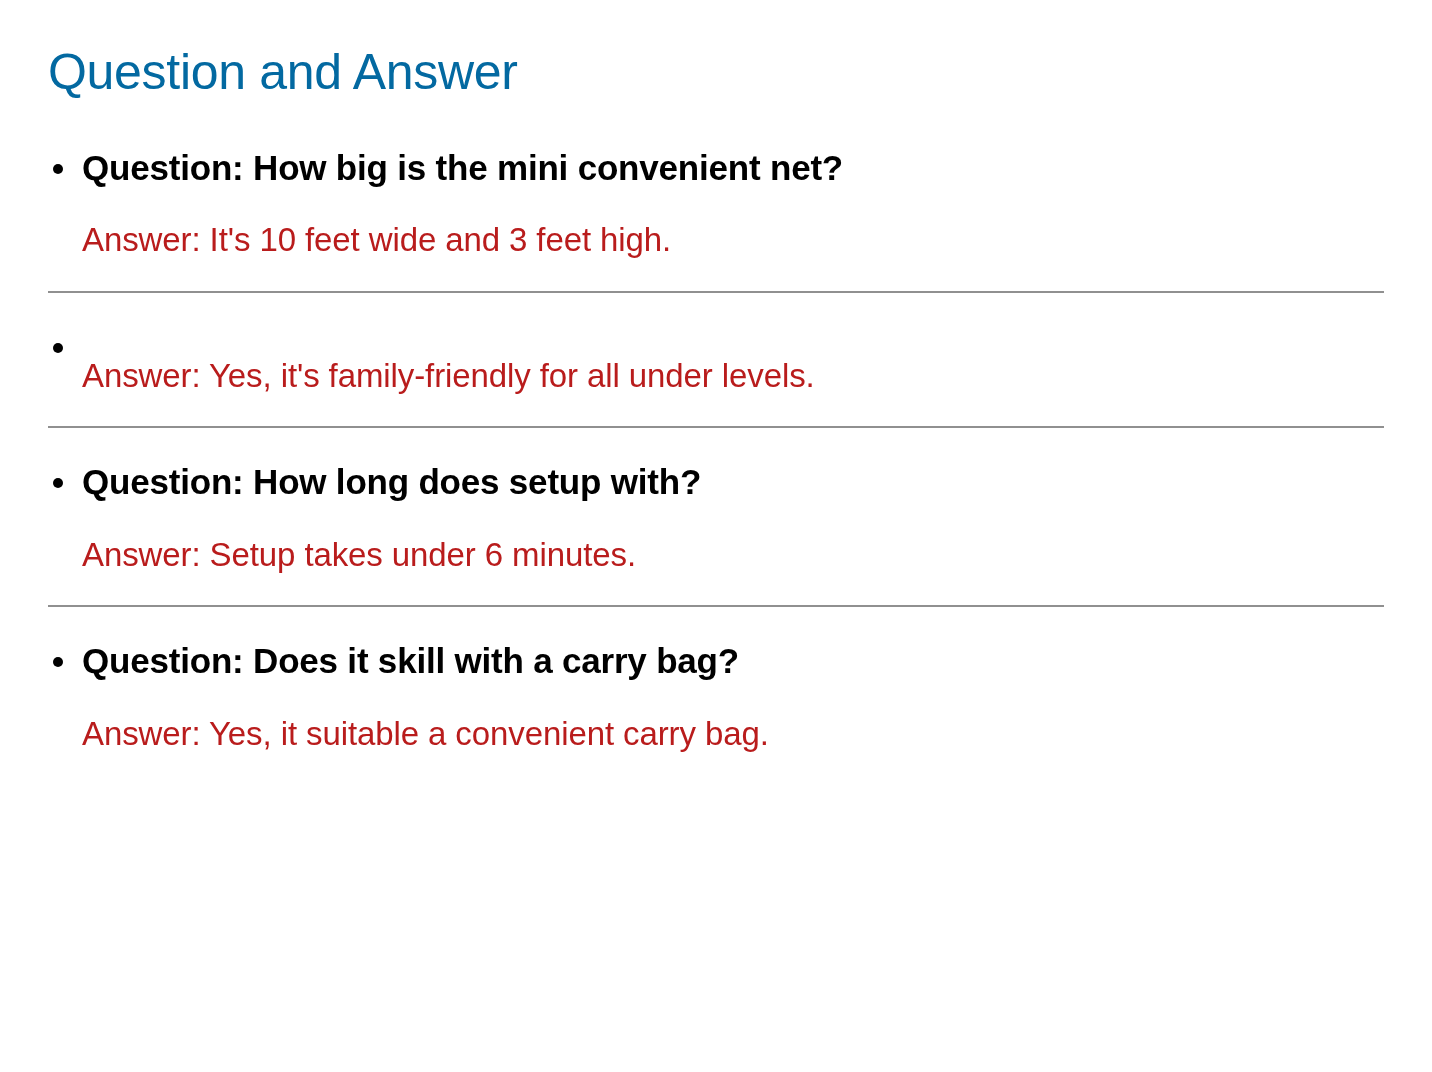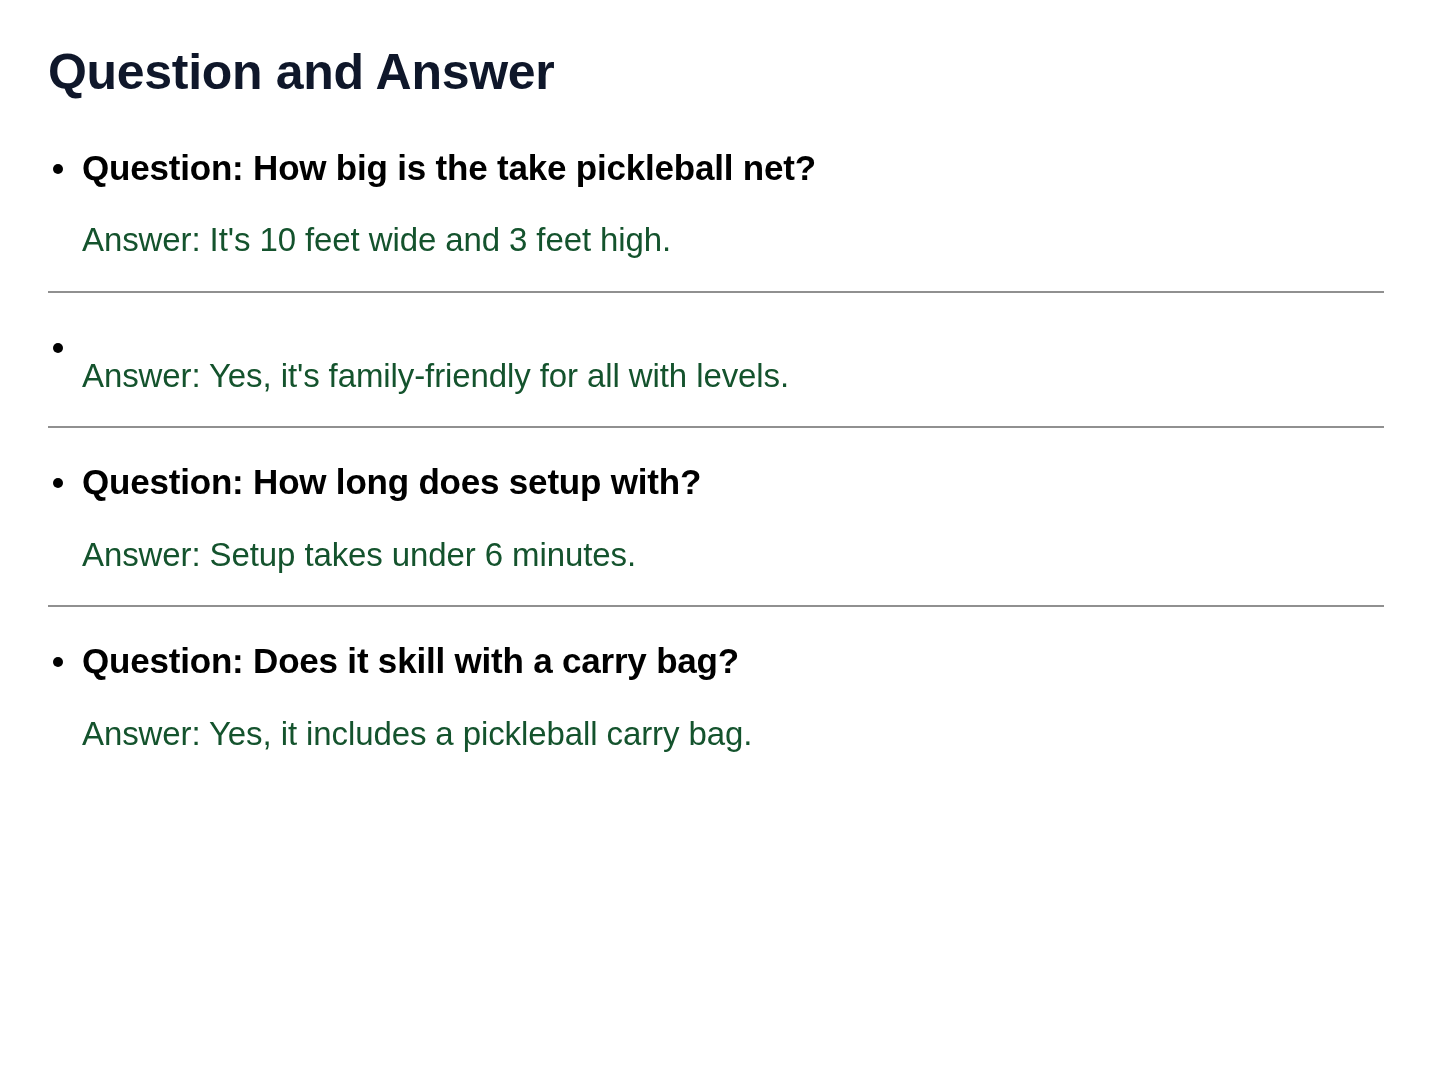--- a/index.html
+++ b/index.html
@@ -18,23 +18,23 @@
     width: 1432px;
     height: 1072px;
     padding: 0 48px;
     background: #ffffff;
     overflow: hidden;
   }
   .page-title {
     margin: 0;
     padding-top: 44px;
     font-size: 50px;
-    font-weight: bold;
+    font-weight: normal;
     line-height: 1.15;
-    color: #0f172a;
+    color: #0369a1;
     letter-spacing: -0.3px;
   }
   .qa-list {
     list-style: none;
     margin: 0;
     padding: 0;
     padding-top: 44px;
   }
   .qa-item {
     margin: 0;
@@ -59,21 +59,21 @@
     border-radius: 50%;
     background: #000000;
   }
   .qa-answer {
     margin: 0;
     padding-left: 34px;
     padding-top: 30px;
     font-size: 33px;
     font-weight: normal;
     line-height: 1.25;
-    color: #14532d;
+    color: #b91c1c;
     letter-spacing: -0.1px;
   }
   .qa-divider {
     height: 2px;
     background: #909090;
     margin: 0;
     margin-top: 30px;
     margin-bottom: 32px;
     border: 0;
   }
@@ -86,46 +86,46 @@
 
 <div class="page">
 
   <h1 class="page-title">Question and Answer</h1>
 
   <ul class="qa-list">
 
     <li class="qa-item">
       <div class="qa-question">
         <span class="qa-bullet"></span>
-        <span>Question: How big is the take pickleball net?</span>
+        <span>Question: How big is the mini convenient net?</span>
       </div>
       <div class="qa-answer">Answer: It's 10 feet wide and 3 feet high.</div>
       <hr class="qa-divider">
     </li>
 
     <li class="qa-item">
       <div class="qa-question">
         <span class="qa-bullet"></span>
       </div>
-      <div class="qa-answer">Answer: Yes, it's family-friendly for all with levels.</div>
+      <div class="qa-answer">Answer: Yes, it's family-friendly for all under levels.</div>
       <hr class="qa-divider">
     </li>
 
     <li class="qa-item">
       <div class="qa-question">
         <span class="qa-bullet"></span>
         <span>Question: How long does setup with?</span>
       </div>
       <div class="qa-answer">Answer: Setup takes under 6 minutes.</div>
       <hr class="qa-divider">
     </li>
 
     <li class="qa-item">
       <div class="qa-question">
         <span class="qa-bullet"></span>
         <span>Question: Does it skill with a carry bag?</span>
       </div>
-      <div class="qa-answer">Answer: Yes, it includes a pickleball carry bag.</div>
+      <div class="qa-answer">Answer: Yes, it suitable a convenient carry bag.</div>
 
     </li>
 
   </ul>
 </div>
 
 </body></html>

